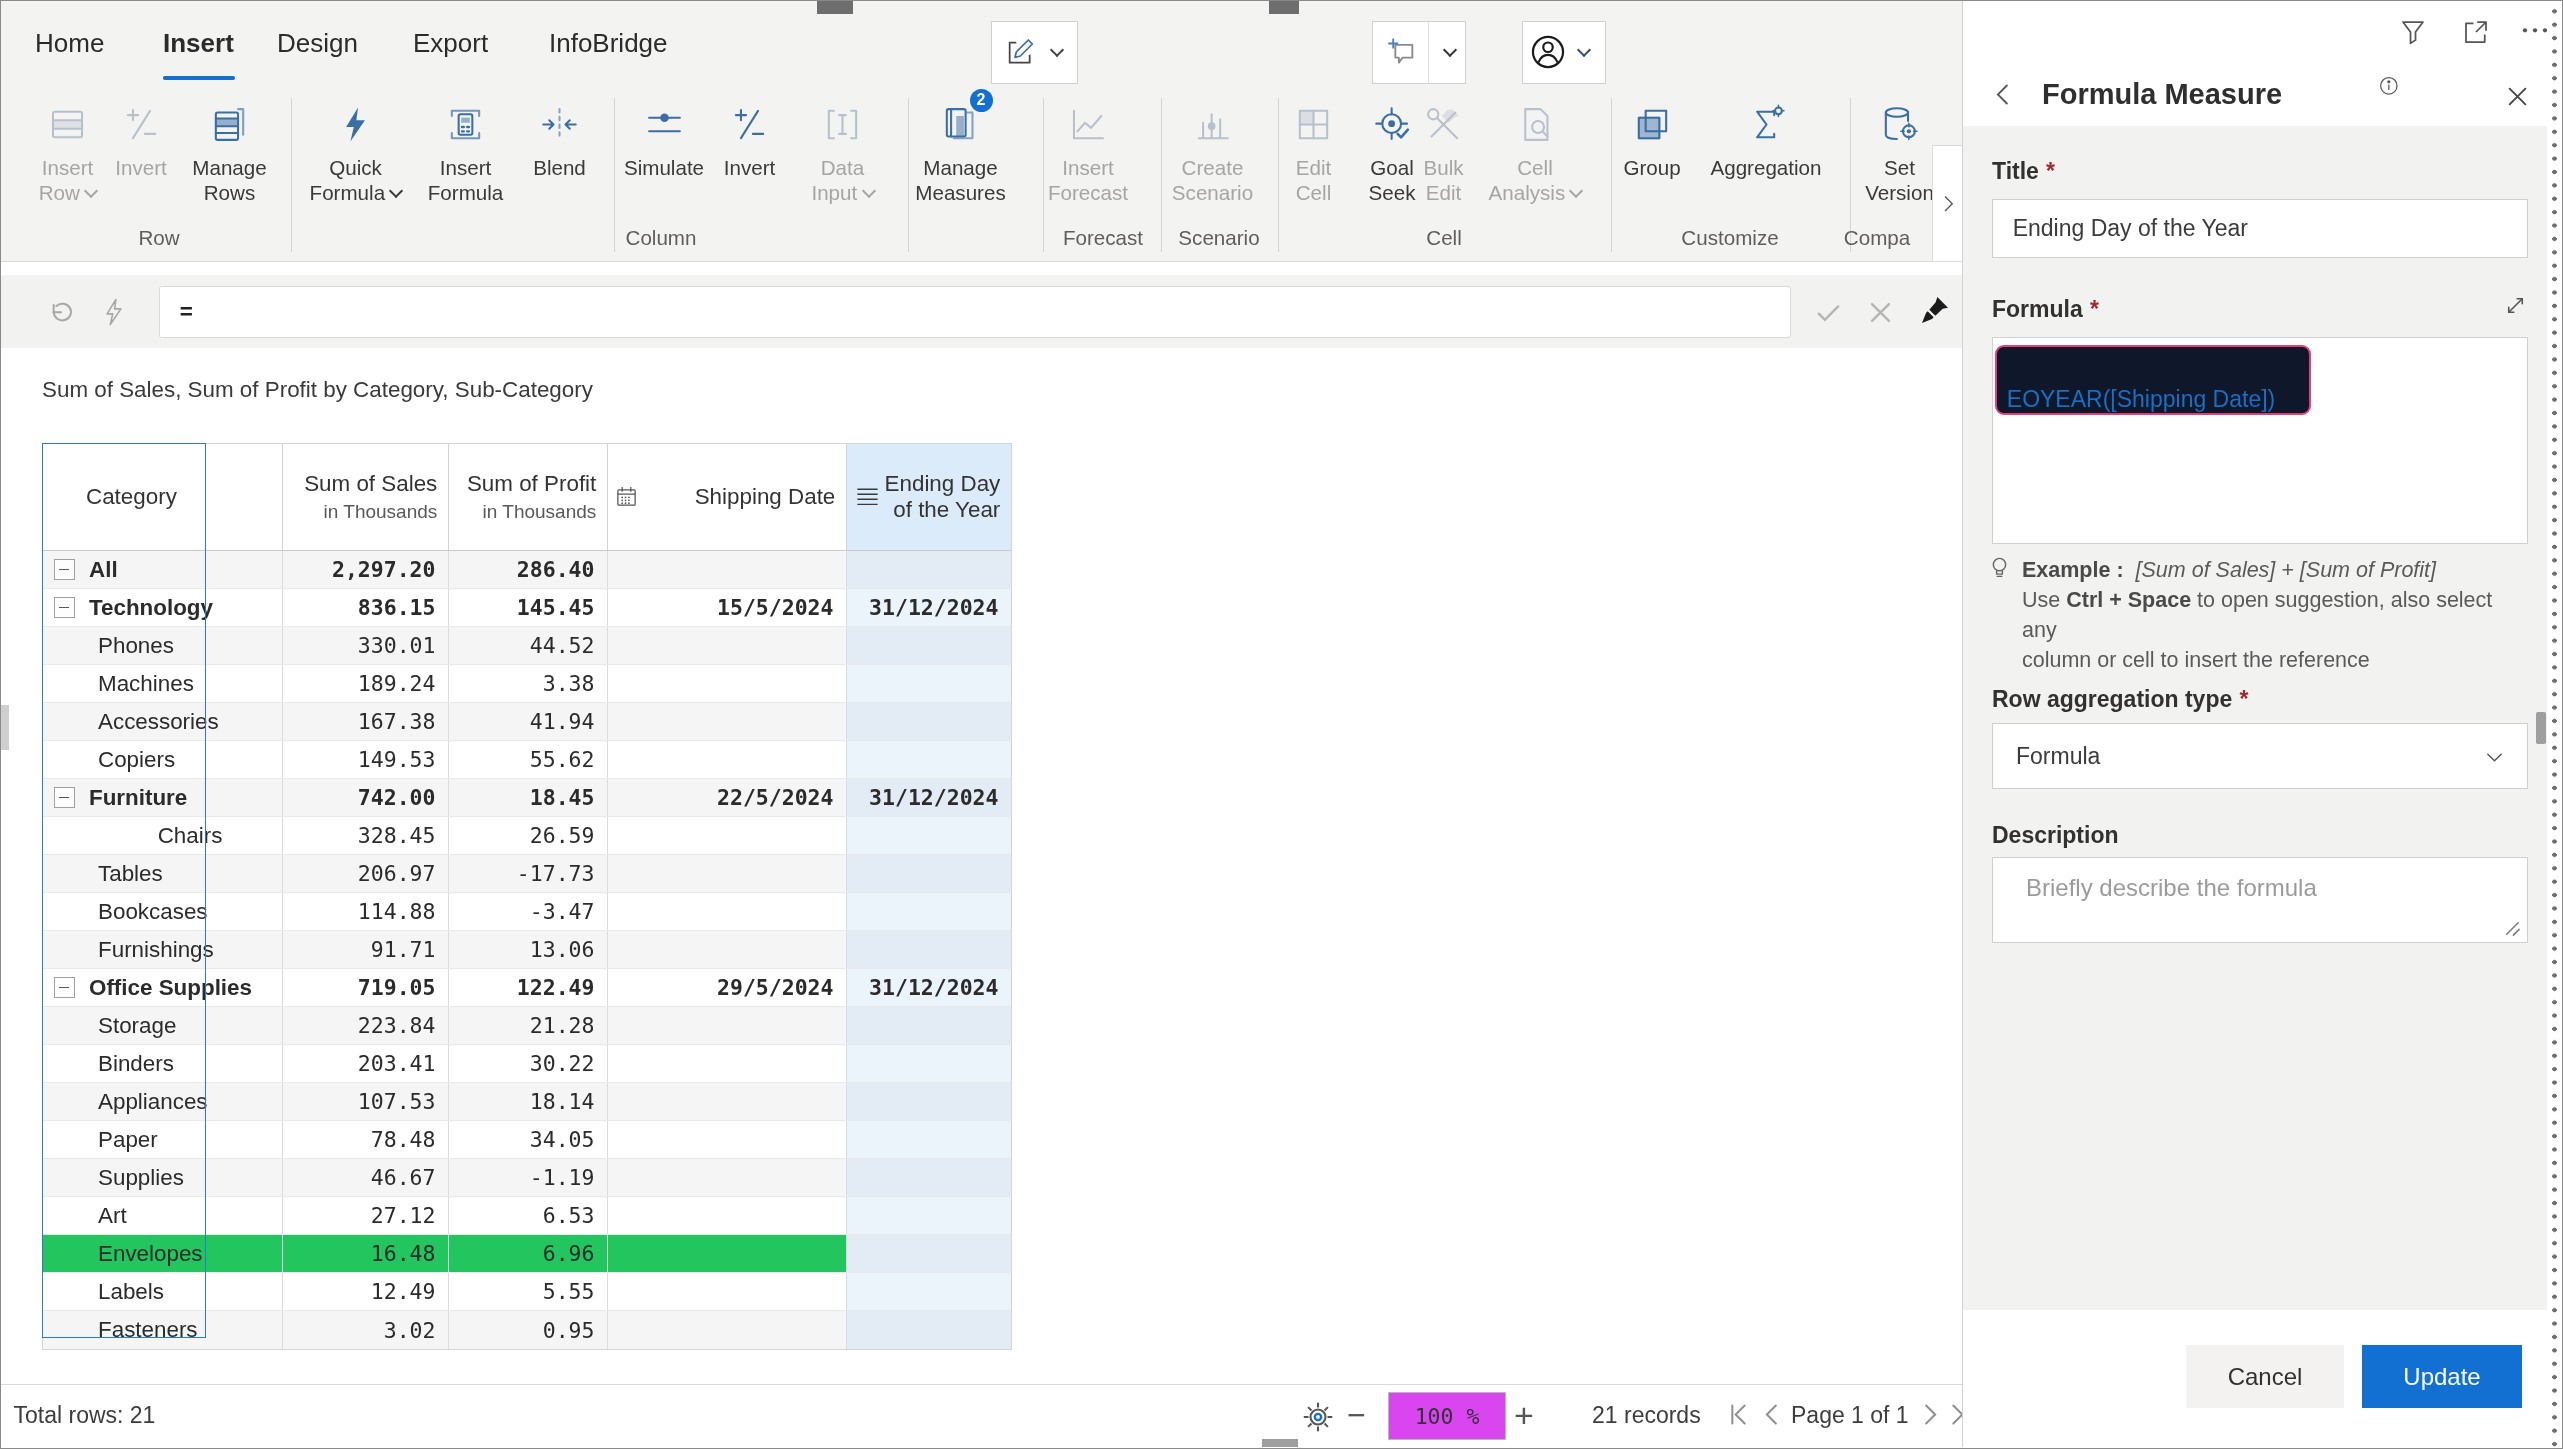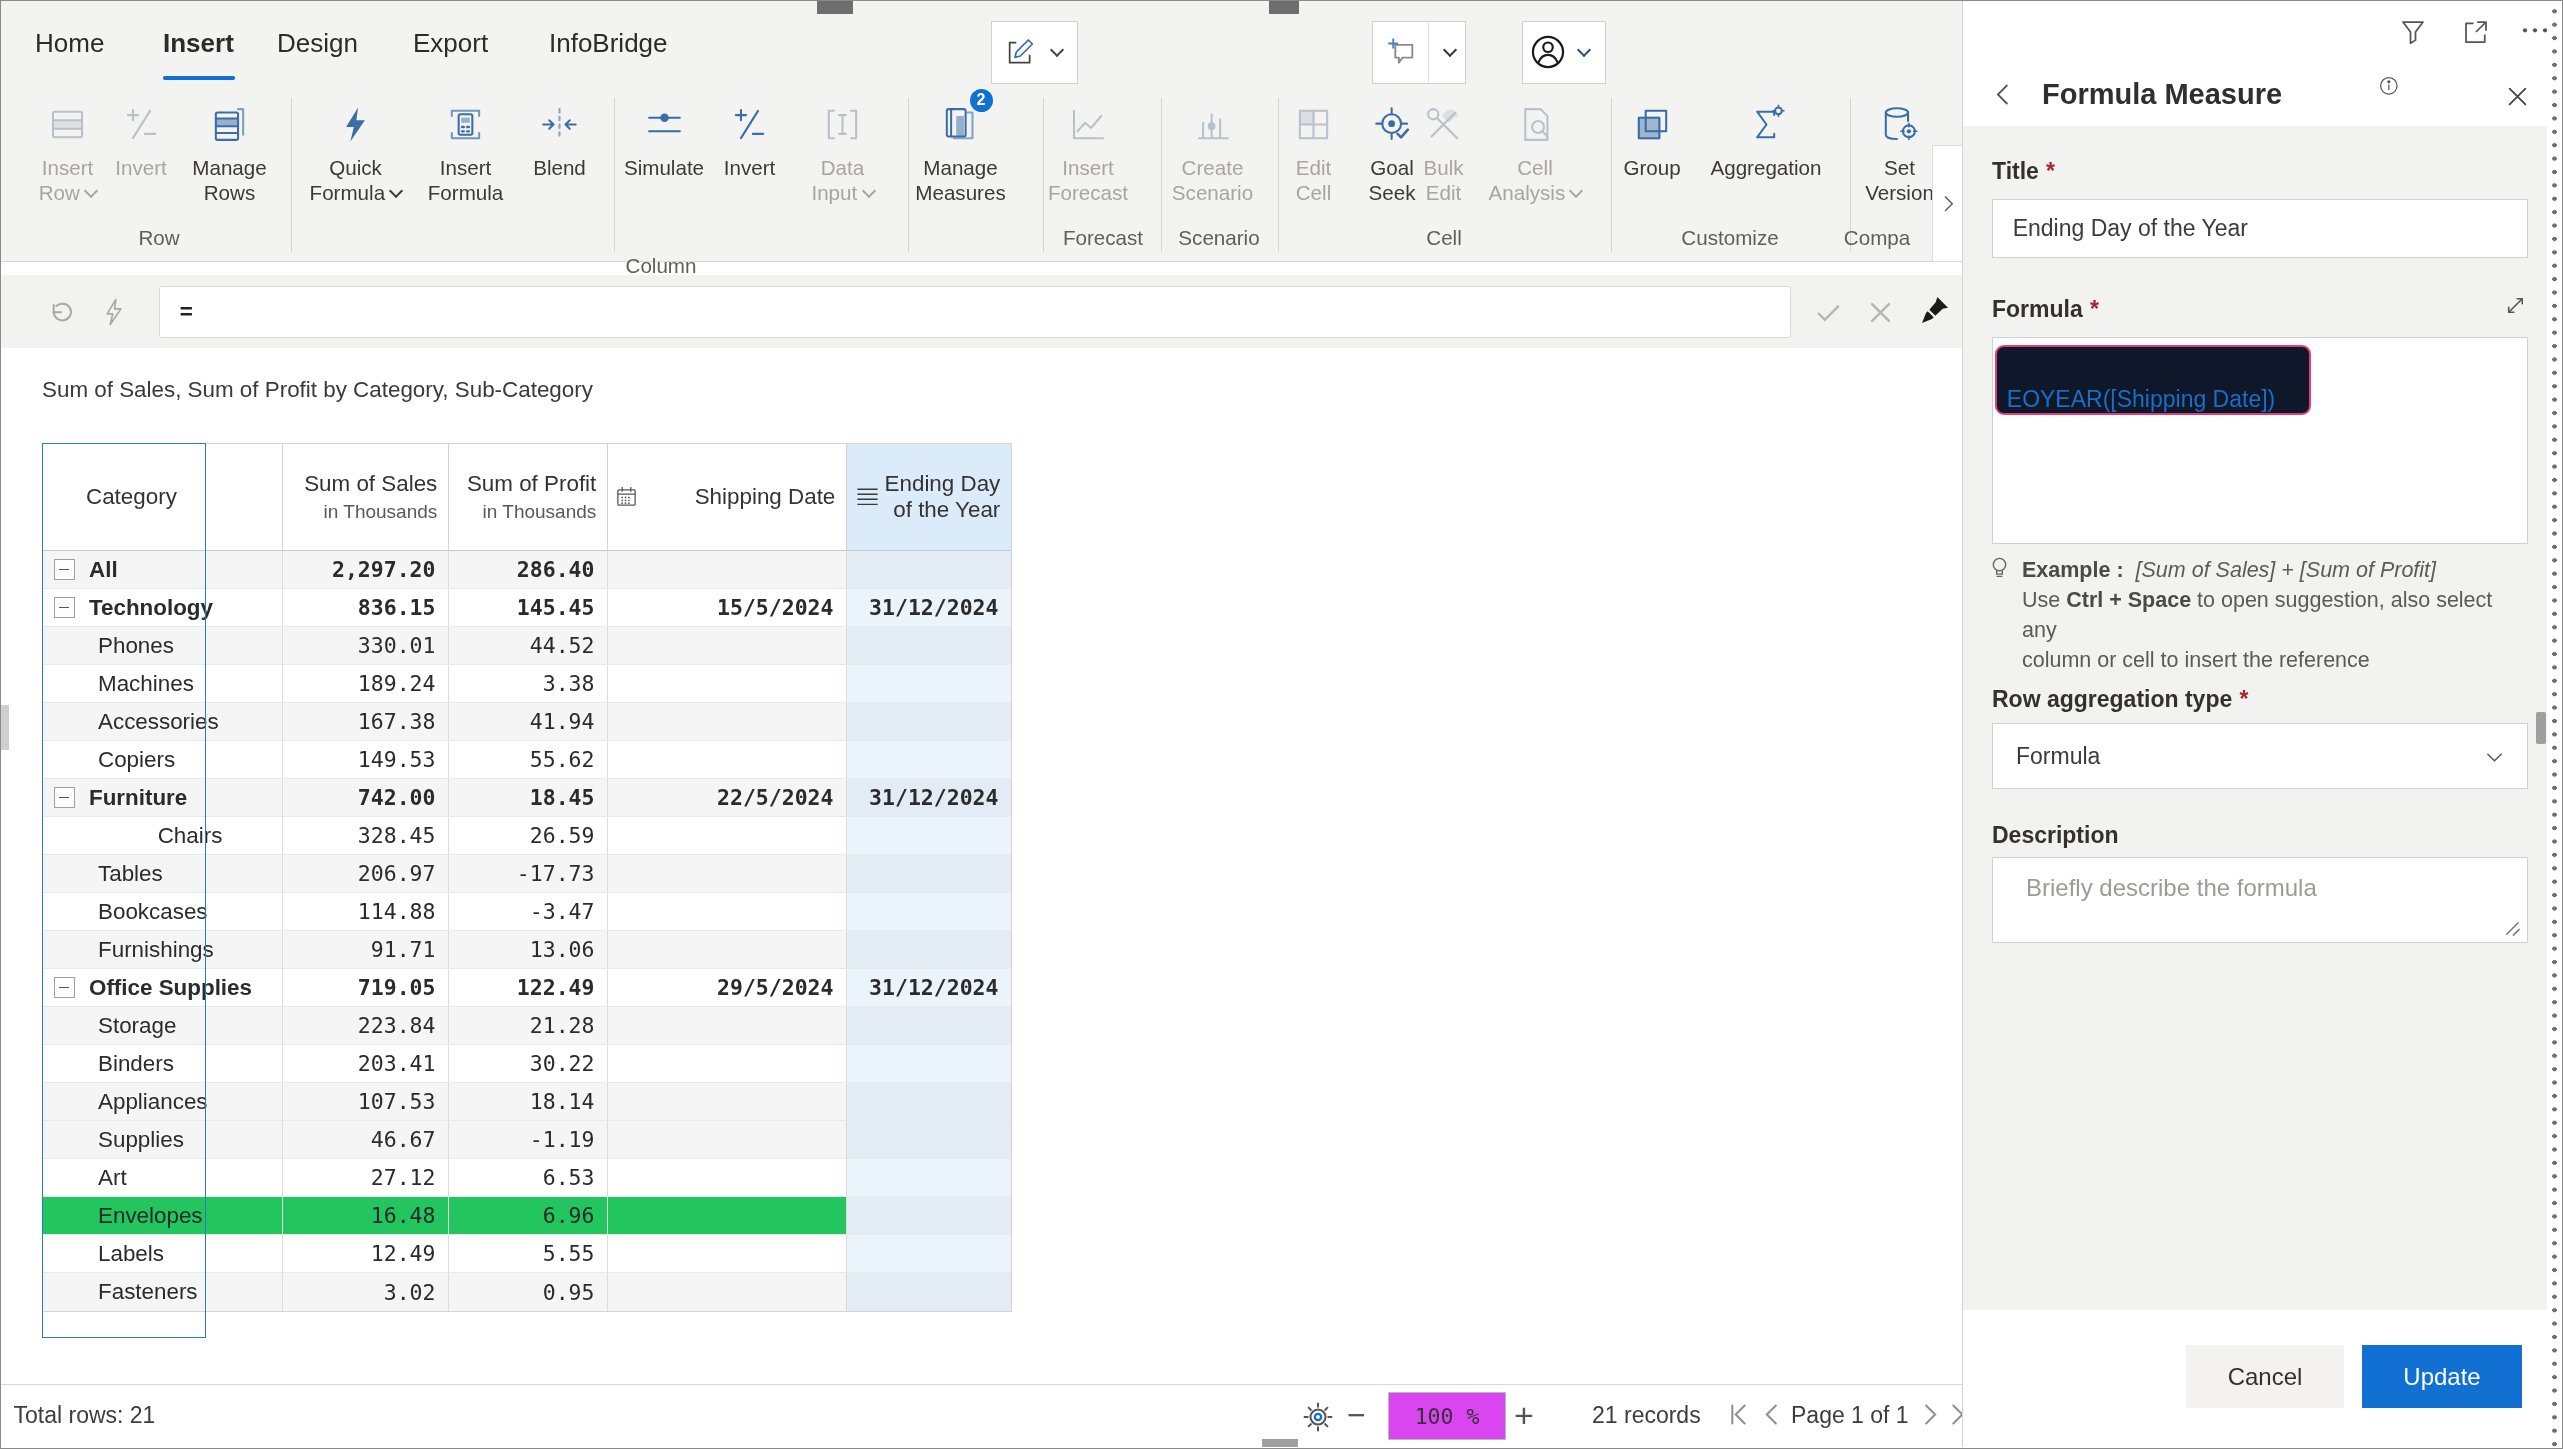--- a/index.html
+++ b/index.html
@@ -356,21 +356,21 @@
       </div>
       <div class="abs rsep" style="left: 290px;"></div>
       <div class="abs rsep" style="left: 613px;"></div>
       <div class="abs rsep" style="left: 907px;"></div>
       <div class="abs rsep" style="left: 1042px;"></div>
       <div class="abs rsep" style="left: 1160px;"></div>
       <div class="abs rsep" style="left: 1277px;"></div>
       <div class="abs rsep" style="left: 1610px;"></div>
       <div class="abs rsep" style="left: 1849px;"></div>
       <div class="abs rglabel" style="left: 158px;">Row</div>
-      <div class="abs rglabel" style="left: 660px; margin-top: 28px;">Column</div>
+      <div class="abs rglabel" style="left: 660px;">Column</div>
       <div class="abs rglabel" style="left: 1102px;">Forecast</div>
       <div class="abs rglabel" style="left: 1218px;">Scenario</div>
       <div class="abs rglabel" style="left: 1443px;">Cell</div>
       <div class="abs rglabel" style="left: 1729px;">Customize</div>
       <div class="abs rglabel" style="left: 1876px;">Compa</div>
     </div>
   <div id="ribbon-overflow" class="abs">
     <svg width="21.5" height="21.5" viewBox="0 0 48 48" fill="none" stroke="currentColor" stroke-width="3">
         <path d="M18 8l16 16-16 16"></path>
       </svg>
@@ -594,20 +594,29 @@
       </div>
       <div class="trow" style="background: rgb(245, 245, 246);">
         <div class="td " style="width: 240px; padding-left: 55px;">
           <span>Appliances</span>
         </div>
         <div class="td num" style="width: 166px;">107.53</div>
         <div class="td num" style="width: 159px;">18.14</div>
         <div class="td num" style="width: 239px;"></div>
         <div class="td num" style="width: 164px; background: rgb(227, 236, 244);"></div>
       </div>
+      <div class="trow" style="background: rgb(255, 255, 255);">
+        <div class="td " style="width: 240px; padding-left: 55px;">
+          <span>Paper</span>
+        </div>
+        <div class="td num" style="width: 166px;">78.48</div>
+        <div class="td num" style="width: 159px;">34.05</div>
+        <div class="td num" style="width: 239px;"></div>
+        <div class="td num" style="width: 164px; background: rgb(235, 243, 251);"></div>
+      </div>
       <div class="trow" style="background: rgb(245, 245, 246);">
         <div class="td " style="width: 240px; padding-left: 55px;">
           <span>Supplies</span>
         </div>
         <div class="td num" style="width: 166px;">46.67</div>
         <div class="td num" style="width: 159px;">-1.19</div>
         <div class="td num" style="width: 239px;"></div>
         <div class="td num" style="width: 164px; background: rgb(227, 236, 244);"></div>
       </div>
       <div class="trow" style="background: rgb(255, 255, 255);">

